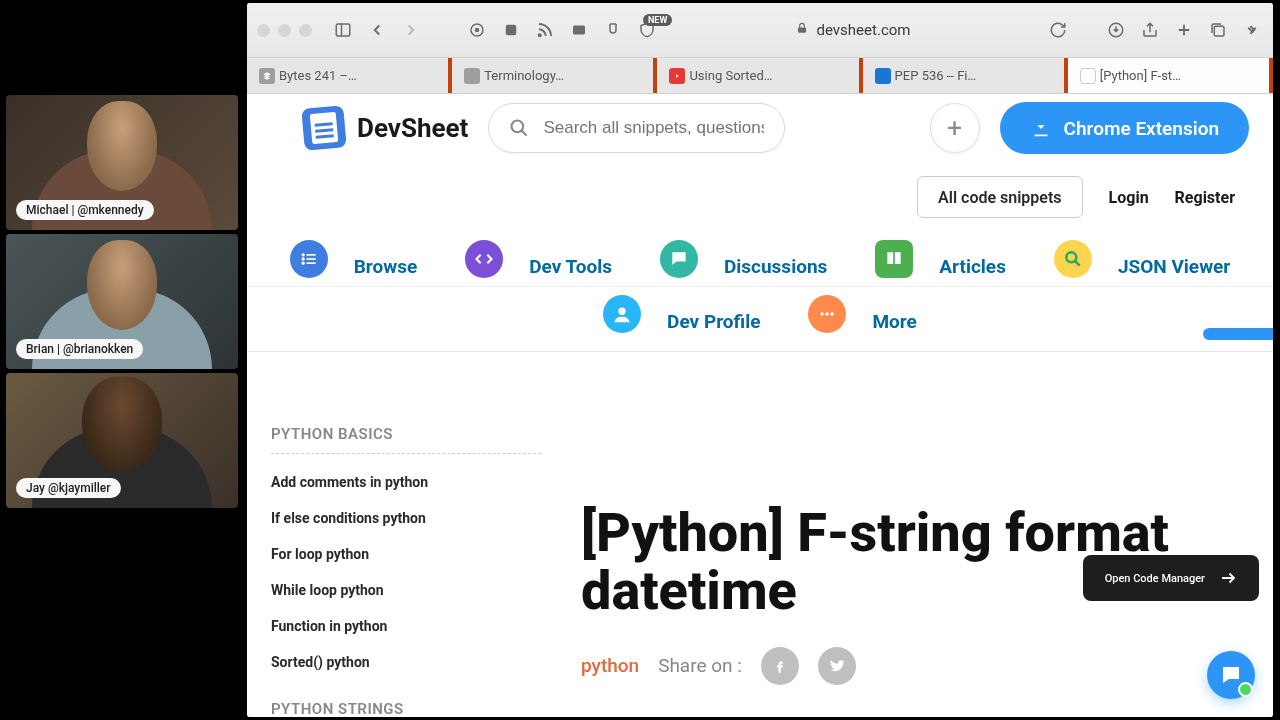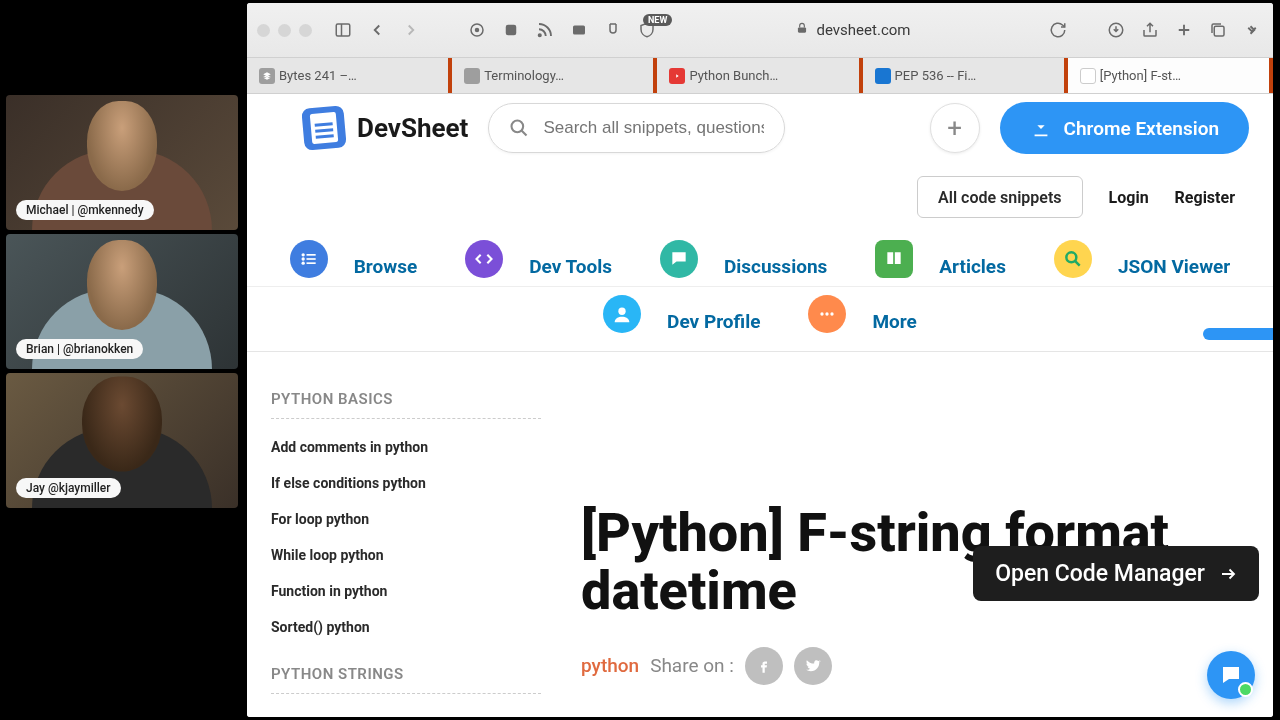--- a/index.html
+++ b/index.html
@@ -258,53 +258,54 @@
   .sidebar {
     width: 270px;
     padding: 8px 0;
   }
   .sb-head {
     font-size:15px;font-weight:600;color:#888;
     letter-spacing:.5px;
     padding: 6px 0 10px 0;
     border-bottom:1px dashed #ccc;
     margin-bottom:10px;
+    margin-top:35px;
   }
   .sb-item {
     font-size:14px;font-weight:700;color:#2a2a2a;
     padding: 10px 0;
   }
   .article {
     flex:1;
     padding-top: 18px;
   }
   .art-title {
     font-size: 54px;
     font-weight: 800;
     color: #111;
     line-height: 1.08;
     margin-top: 110px;
   }
   .meta {
-    display:flex;align-items:center;gap:11px;
+    display:flex;align-items:center;gap:19px;
     margin-top: 26px;
   }
   .tag-python { color:#e06a3f; font-size:19px; font-weight:500; }
   .share-lbl { color:#888; font-size:19px; }
   .share-ic {
     width:38px;height:38px;border-radius:50%;
     background:#bfbfbf;display:flex;align-items:center;justify-content:center;color:#fff;
   }
   .code-mgr {
     position:absolute;
     right:14px; bottom:116px;
     background:#1e1e1e;color:#fff;
     padding: 14px 22px;
     border-radius:8px;
-    font-size:23px;font-weight:500;
+    font-size:11px;font-weight:500;
     display:flex;align-items:center;gap:14px;
   }
   .chat-bubble {
     position:absolute;
     right:18px;bottom:18px;
     width:48px;height:48px;border-radius:50%;
     background:#2d95f5;
     display:flex;align-items:center;justify-content:center;color:#fff;
     box-shadow:0 4px 12px rgba(45,149,245,.4);
   }
@@ -446,21 +447,21 @@
     <div class="tab">
         <span class="tab-ic gray"></span>
         <span>Terminology…</span>
       </div>
     <div class="tab">
         <span class="tab-ic red">
           <svg viewBox="0 0 24 24">
             <path d="M10 8l6 4-6 4z"></path>
           </svg>
         </span>
-        <span>Python Bunch…</span>
+        <span>Using Sorted…</span>
       </div>
     <div class="tab">
         <span class="tab-ic blue"></span>
         <span>PEP 536 -- Fi…</span>
       </div>
     <div class="tab active">
         <span class="tab-ic ds"></span>
         <span>[Python] F-st…</span>
       </div>
   </div>

